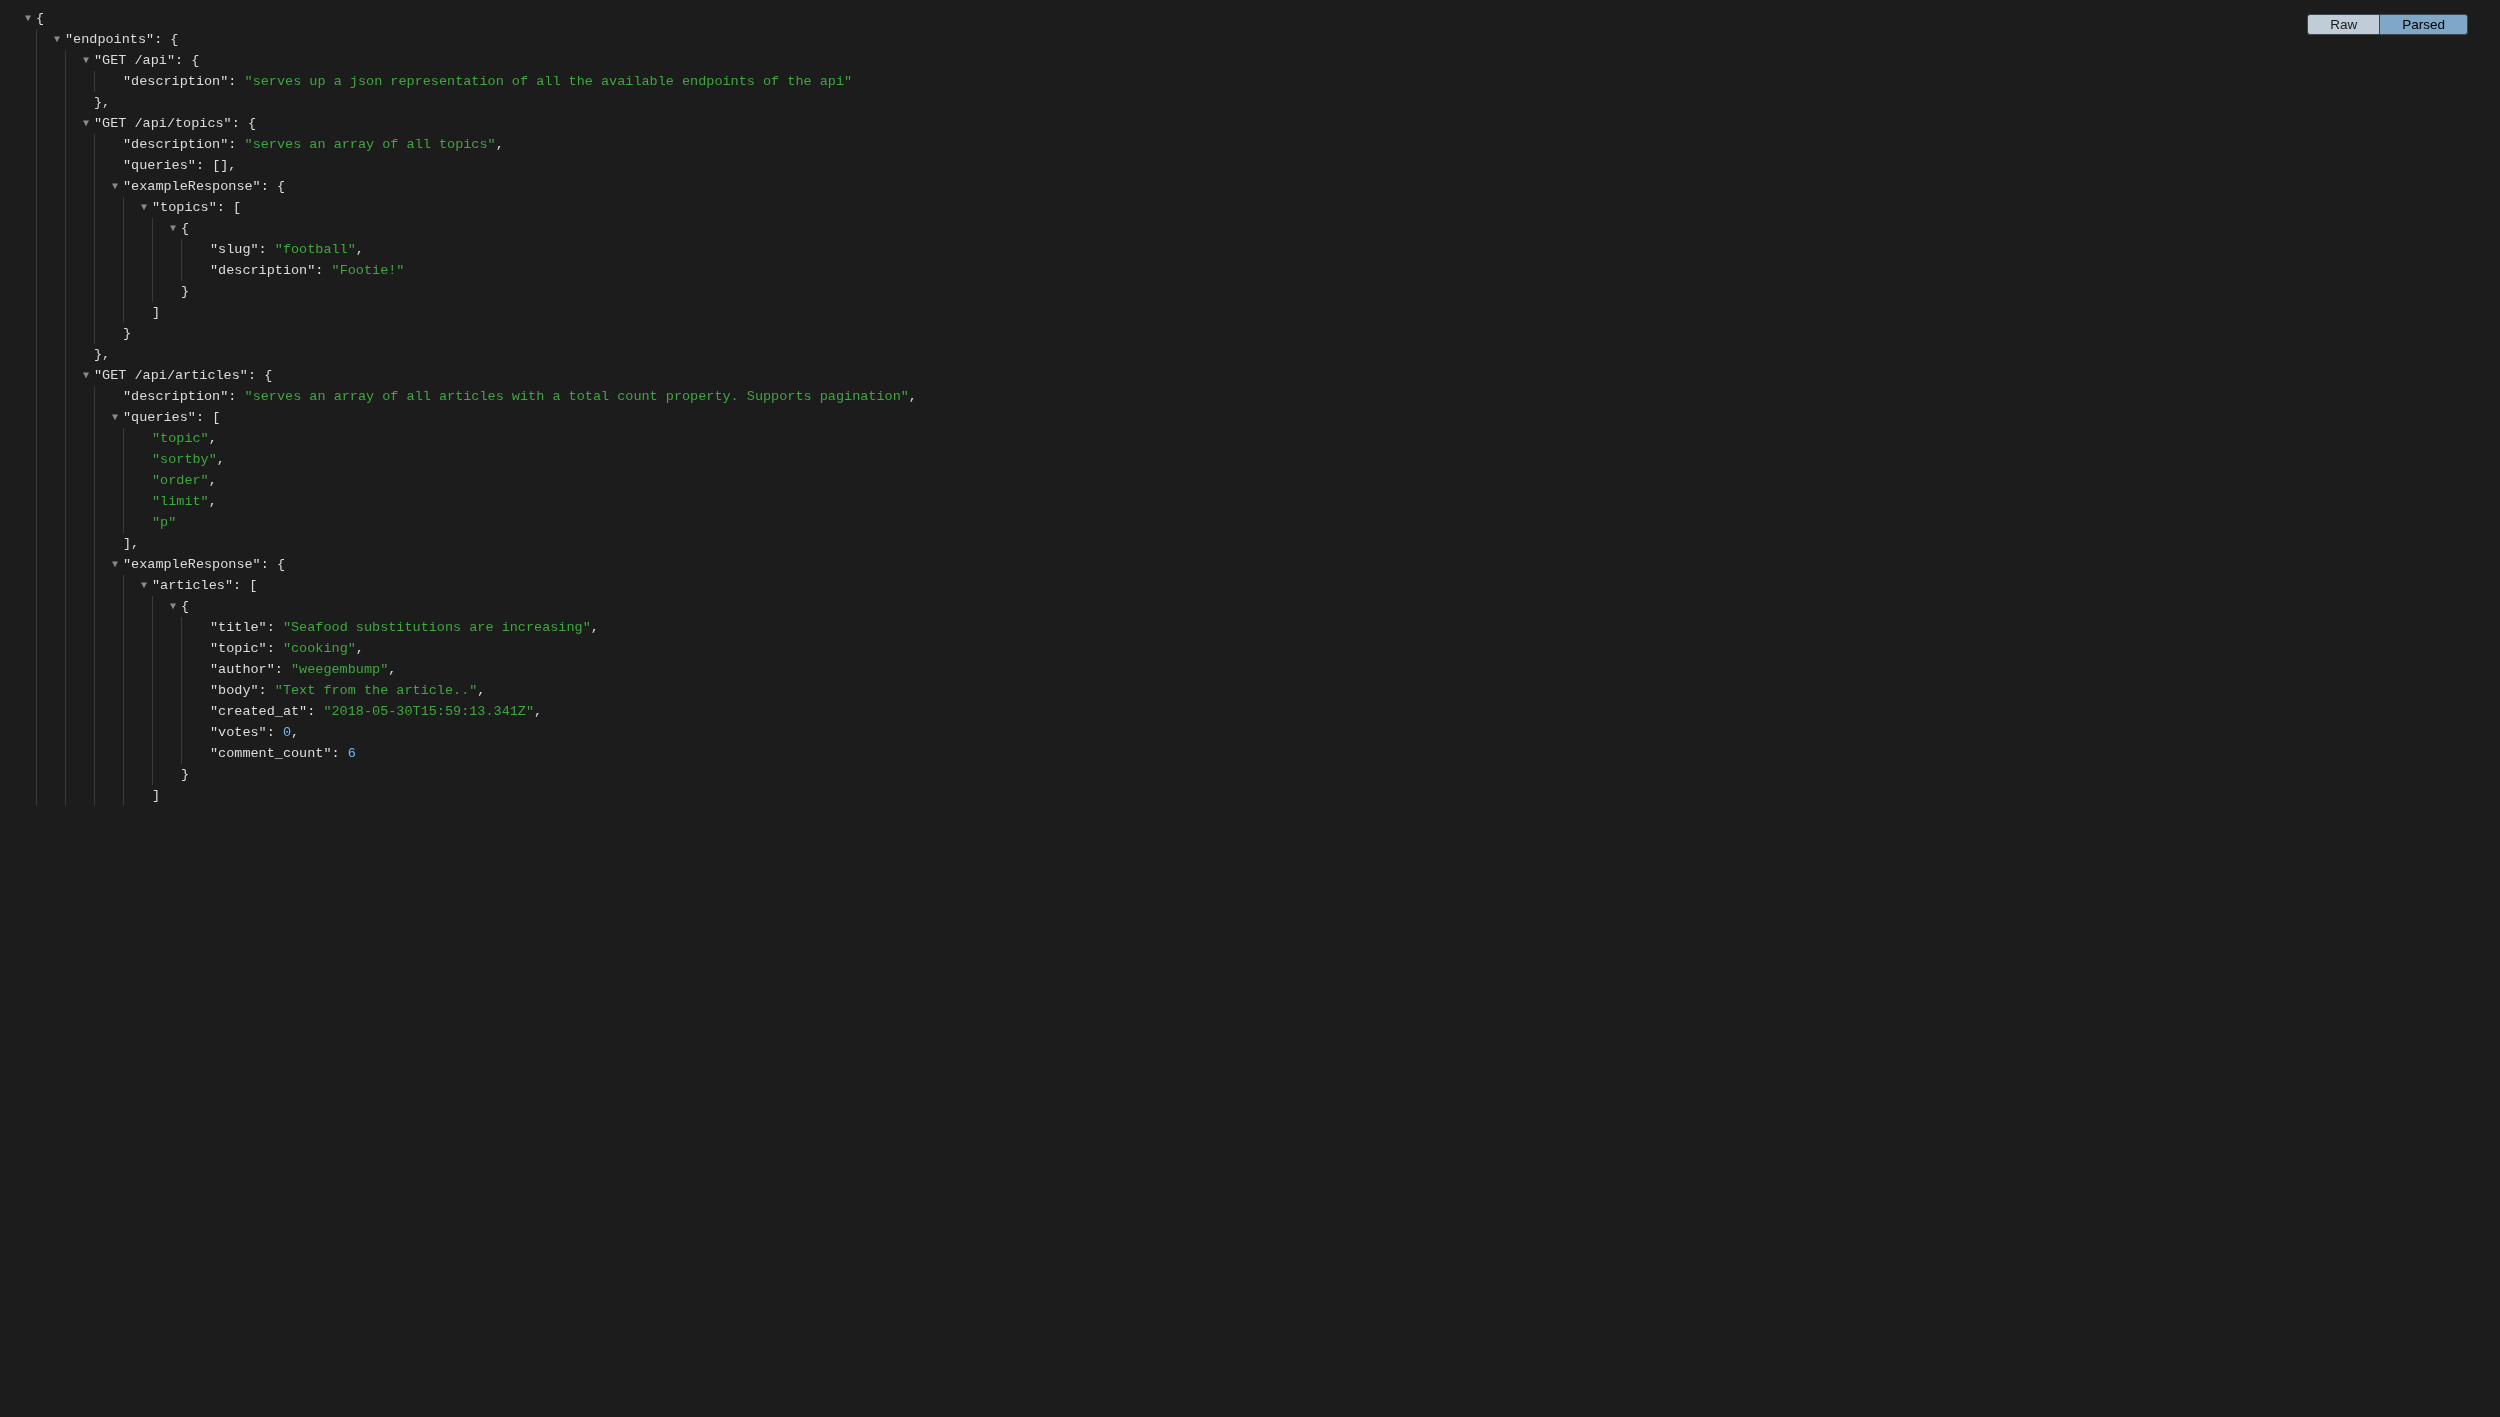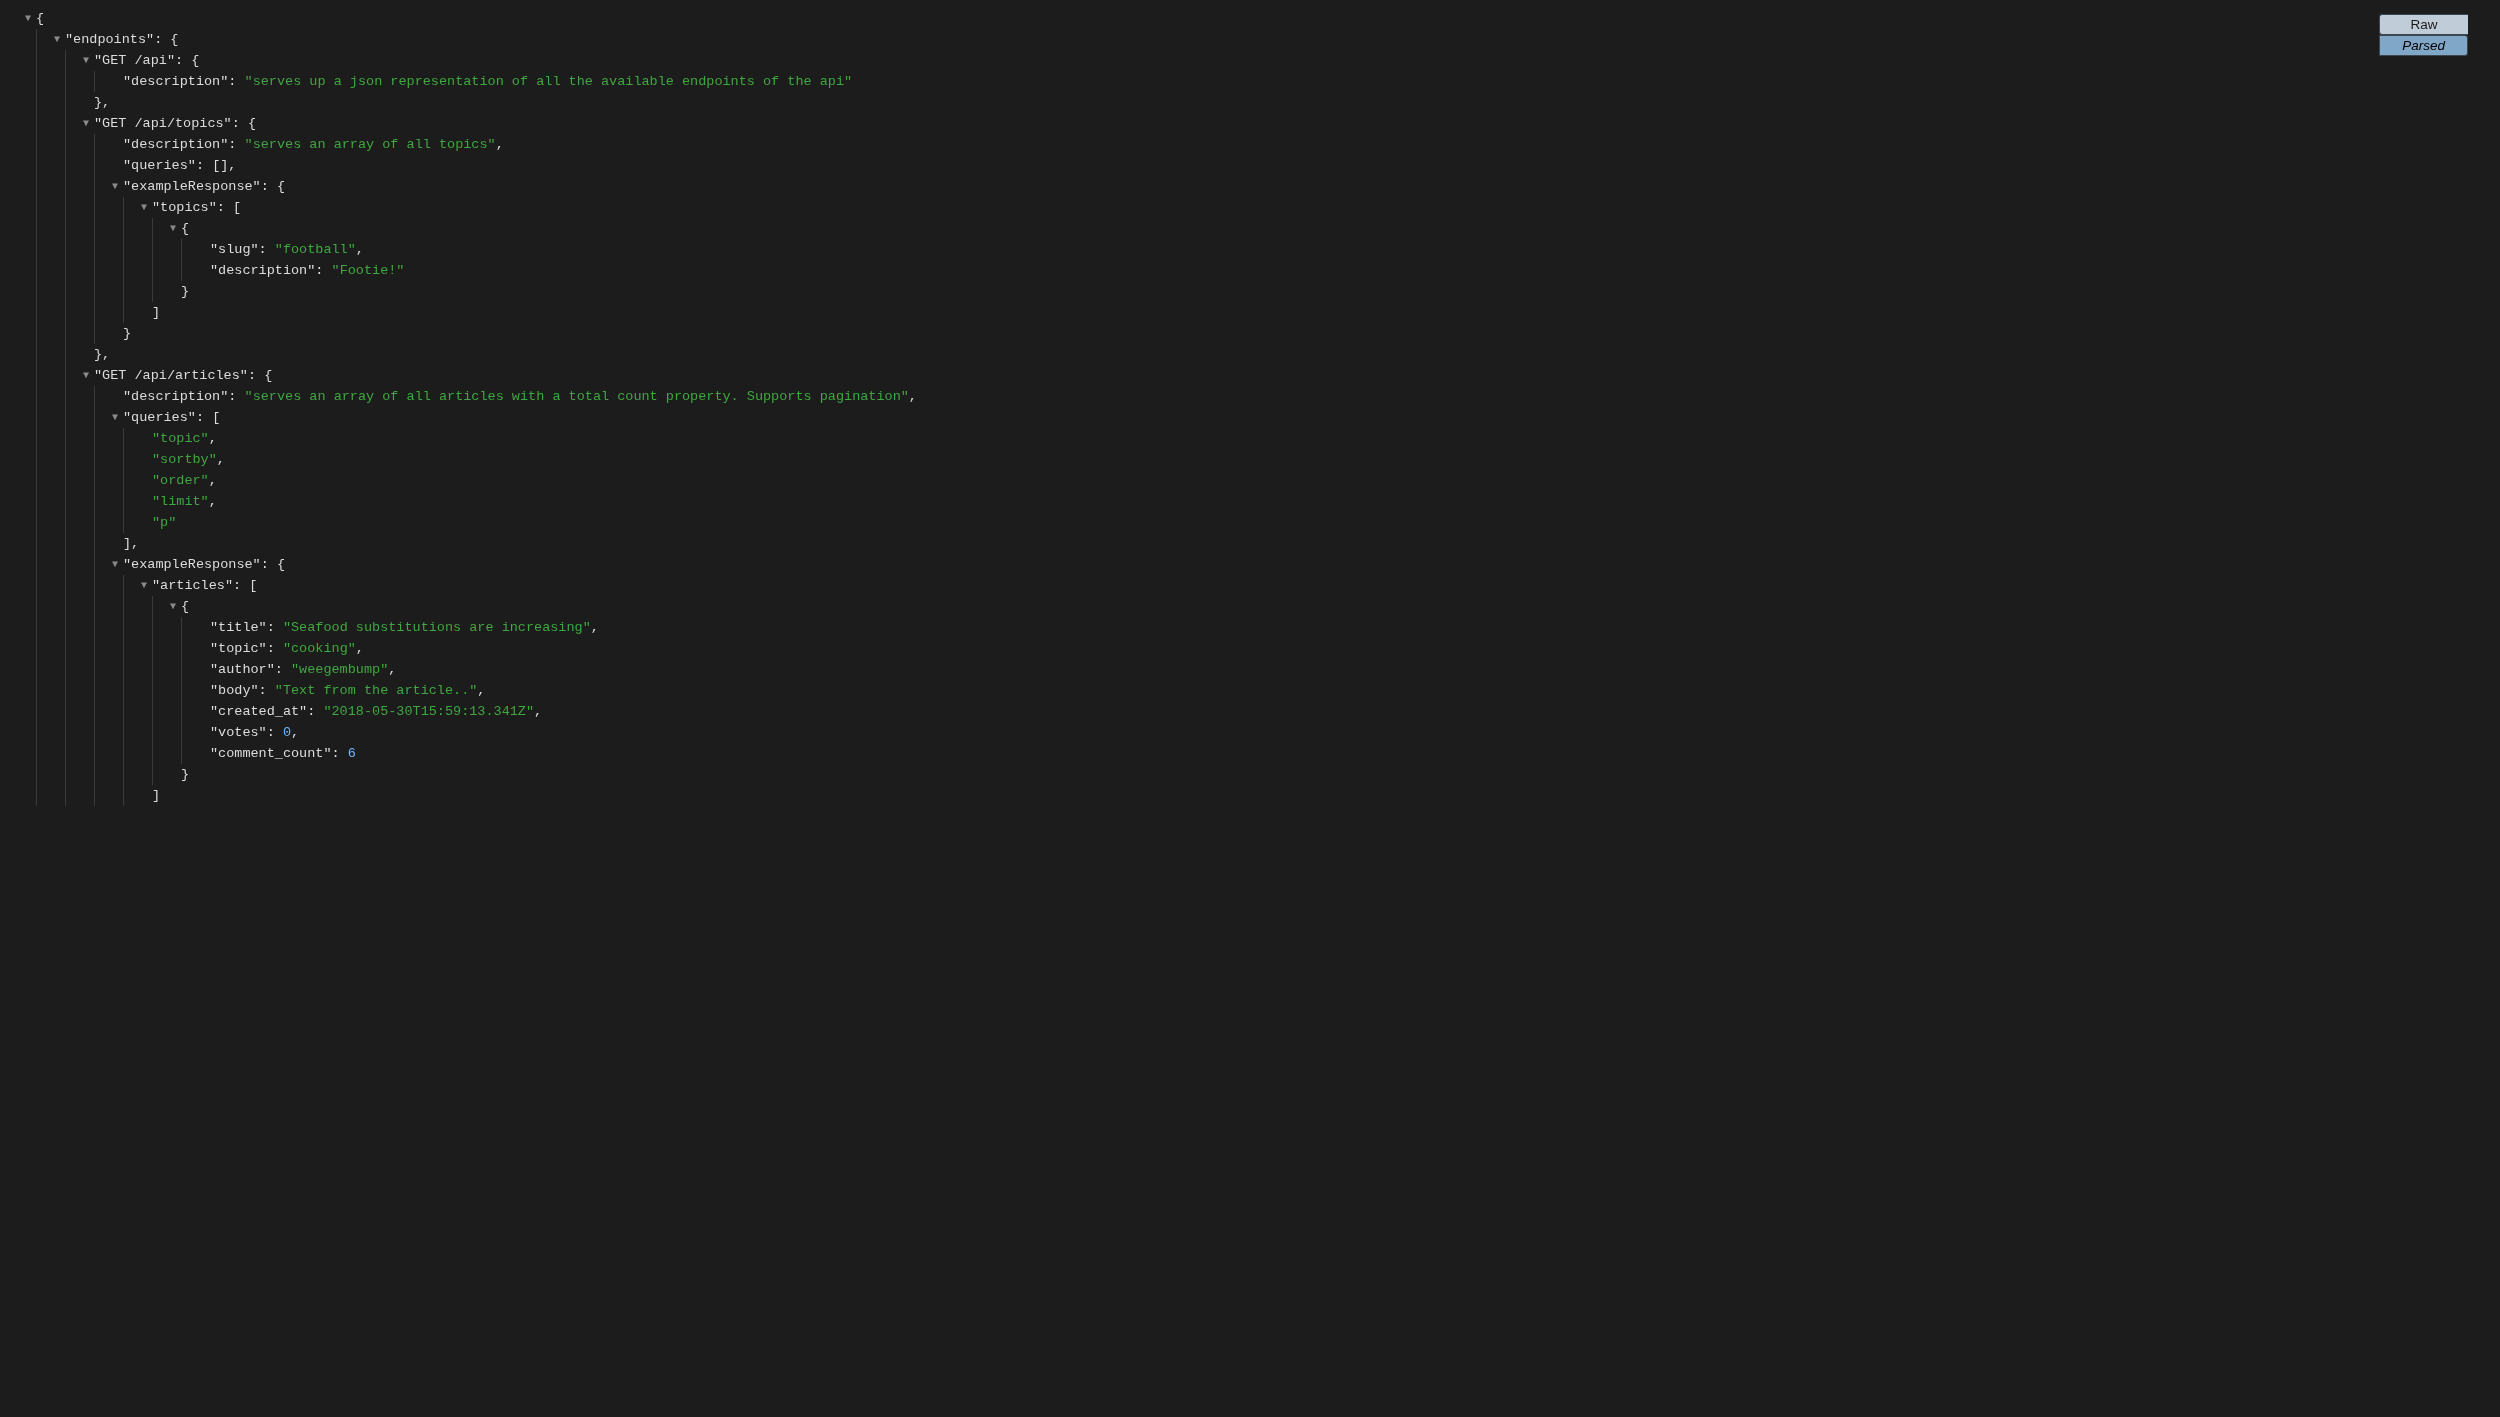--- a/index.html
+++ b/index.html
@@ -17,37 +17,35 @@
     padding: 8px 0 20px 8px;
     position: relative;
   }
 
   .btn-group {
     position: absolute;
     top: 14px;
     right: 32px;
     display: flex;
     z-index: 5;
-    flex-direction: column;
   }
   .btn {
     padding: 2px 22px;
     font-size: 13.5px;
     font-family: -apple-system, "Helvetica Neue", Arial, sans-serif;
     border: 1px solid #3e464d;
     background: #c0cdd8;
     color: #1a1a1a;
     cursor: pointer;
   }
   .btn:first-child { border-radius: 3px 0 0 3px; border-right: none; }
   .btn:last-child  { border-radius: 0 3px 3px 0; }
   .btn.active {
     background: #80a7c7;
     color: #000;
-    font-style: italic;
   }
 
   .li {
     position: relative;
     padding-left: 28px;     
     border-left: 1px solid #3a3a3a; 
     margin-left: 0;
   }
   .root > .li {
     border-left: none;

